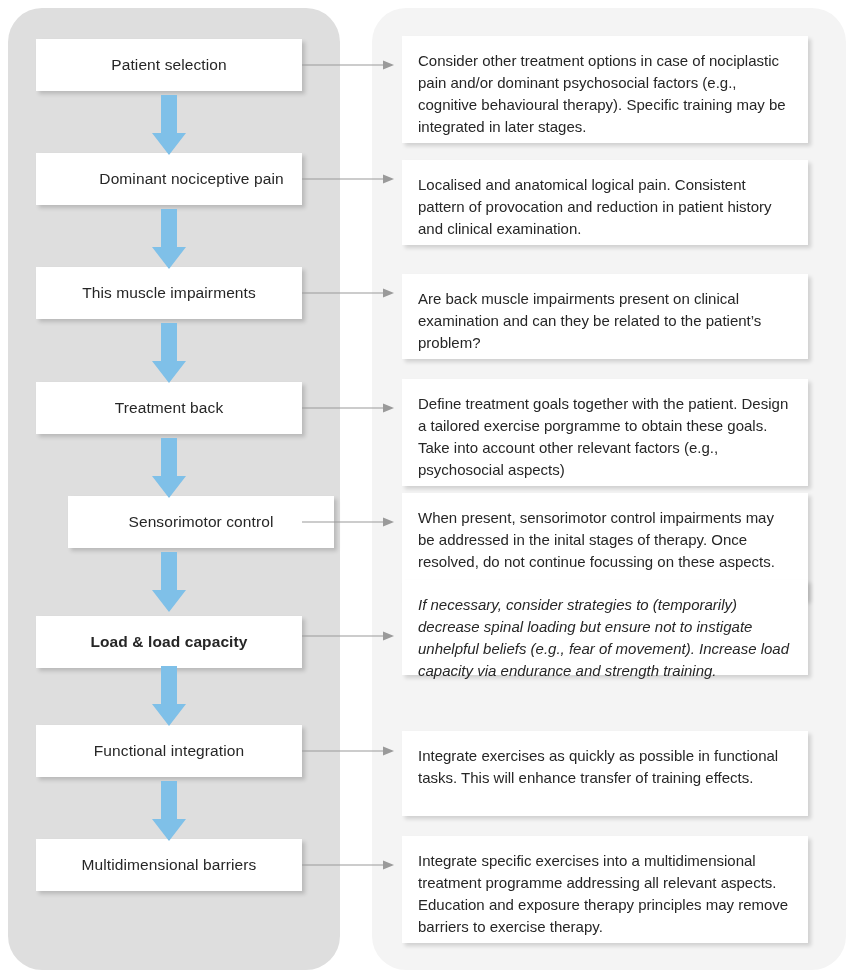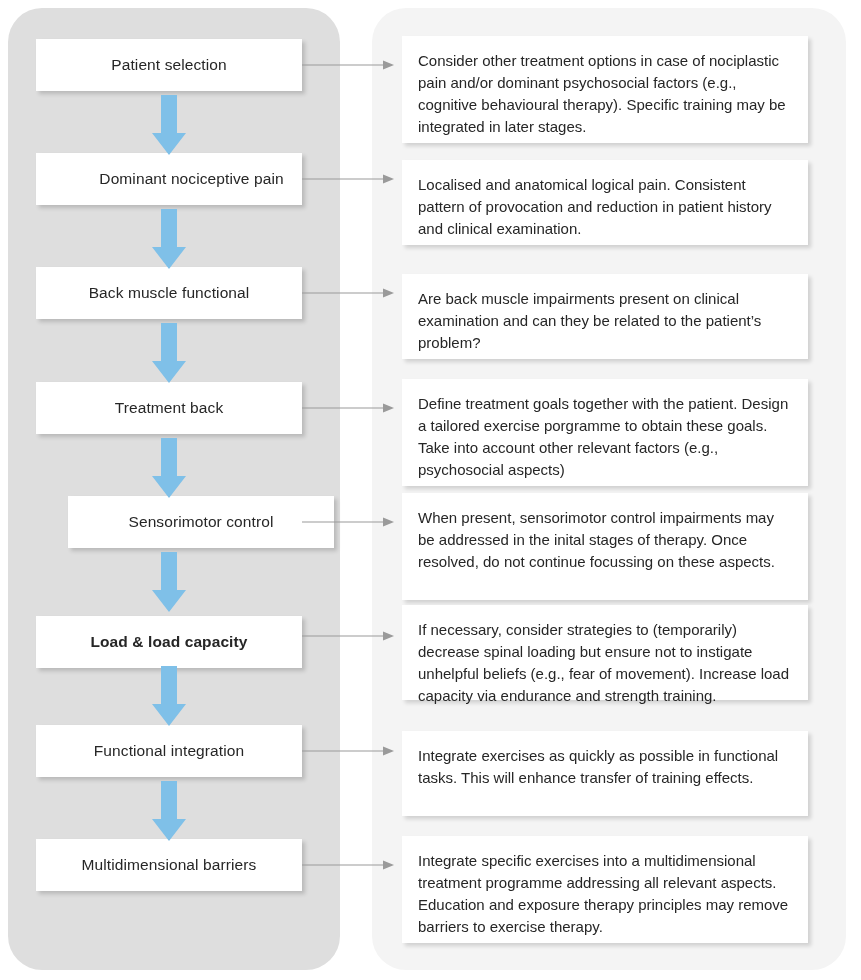--- a/index.html
+++ b/index.html
@@ -114,21 +114,21 @@
   <div class="panel" id="panel-right"></div>
 
   <div id="stage-boxes-layer">
       <div class="stage-box" style="top: 39px;">
         <span class="stage-label">Patient selection</span>
       </div>
       <div class="stage-box" style="top: 153px; padding-left: 45px;">
         <span class="stage-label">Dominant nociceptive pain</span>
       </div>
       <div class="stage-box" style="top: 267px;">
-        <span class="stage-label">Back muscle functional</span>
+        <span class="stage-label">This muscle impairments</span>
       </div>
       <div class="stage-box" style="top: 382px;">
         <span class="stage-label">Treatment back</span>
       </div>
       <div class="stage-box" style="top: 496px; margin-left: 32px;">
         <span class="stage-label">Sensorimotor control</span>
       </div>
       <div class="stage-box" style="top: 616px; font-weight: bold;">
         <span class="stage-label">Load &amp; load capacity</span>
       </div>
@@ -235,21 +235,21 @@
       </div>
       <div class="desc-box" style="top: 274px; height: 85px;">
         <p class="desc-text">Are back muscle impairments present on clinical examination and can they be related to the patient’s problem?</p>
       </div>
       <div class="desc-box" style="top: 379px; height: 107px;">
         <p class="desc-text">Define treatment goals together with the patient. Design a tailored exercise porgramme to obtain these goals. Take into account other relevant factors (e.g., psychosocial aspects)</p>
       </div>
       <div class="desc-box" style="top: 493px; height: 107px;">
         <p class="desc-text">When present, sensorimotor control impairments may be addressed in the inital stages of therapy. Once resolved, do not continue focussing on these aspects.</p>
       </div>
-      <div class="desc-box" style="top: 605px; height: 95px;">
+      <div class="desc-box" style="top: 580px; height: 95px; font-style: italic;">
         <p class="desc-text">If necessary, consider strategies to (temporarily) decrease spinal loading but ensure not to instigate unhelpful beliefs (e.g., fear of movement). Increase load capacity via endurance and strength training.</p>
       </div>
       <div class="desc-box" style="top: 731px; height: 85px;">
         <p class="desc-text">Integrate exercises as quickly as possible in functional tasks. This will enhance transfer of training effects.</p>
       </div>
       <div class="desc-box" style="top: 836px; height: 107px;">
         <p class="desc-text">Integrate specific exercises into a multidimensional treatment programme addressing all relevant aspects. Education and exposure therapy principles may remove barriers to exercise therapy.</p>
       </div>
     </div>
 

